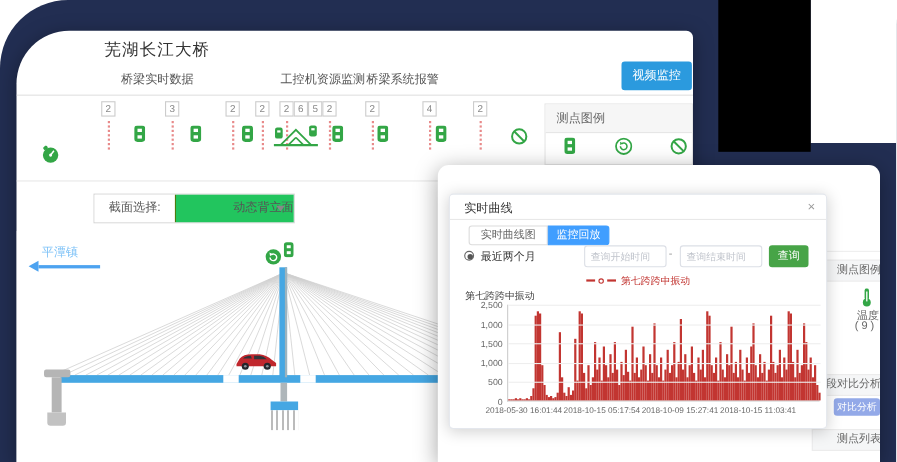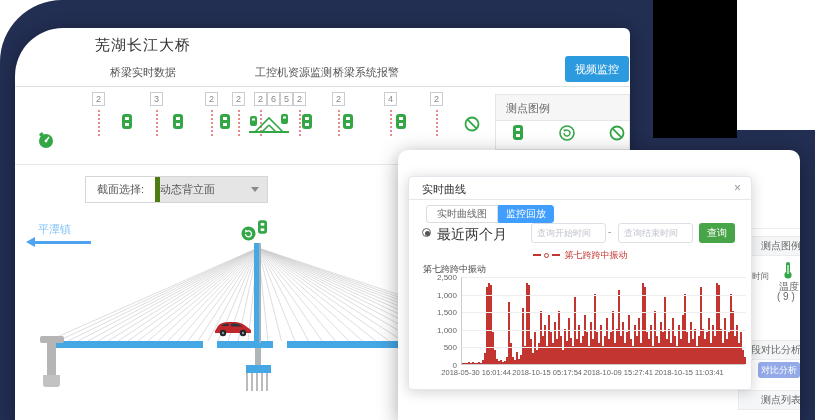--- a/index.html
+++ b/index.html
@@ -33,22 +33,22 @@
   .legend-panel { position:absolute; left:480px; top:66px; width:135px; height:56px; border:1px solid #e6e6e6; background:#fff; }
   .legend-panel .lp-head { height:26px; background:#f6f6f6; border-bottom:1px solid #e6e6e6;
                            font-size:11px; color:#666; line-height:26px; padding-left:10px; }
   .lp-icons { position:relative; height:28px; }
 
   .wa-divider { position:absolute; left:0; top:136px; width:615px; height:1px; background:#e8e8e8; }
 
   
   .controls { position:absolute; left:0; top:148px; width:615px; height:28px; }
   .sel-group { position:absolute; left:70px; top:0; width:183px; height:27px; border:1px solid #d6d6d6; display:flex; }
-  .sel-label { width:74px; font-size:11px; color:#555; line-height:25px; text-align:center; border-right:5px solid #4d7c0f; background:#fff; }
-  .sel-value { flex:1; font-size:11px; color:#555; line-height:25px; text-align:left; position:relative; cursor:pointer; background:#e5e5e5; }
+  .sel-label { width:74px; font-size:11px; color:#555; line-height:25px; text-align:center; border-right:1px solid #4d7c0f; background:#fff; }
+  .sel-value { flex:1; font-size:11px; color:#555; line-height:25px; text-align:right; position:relative; cursor:pointer; background:#22c55e; }
   .sel-caret { position:absolute; right:8px; top:10px; width:0; height:0; border-left:4px solid transparent; border-right:4px solid transparent; border-top:5px solid #888; }
   .zoom-btn { position:absolute; left:270px; top:0; width:66px; height:27px; border:1px solid #d6d6d6; background:#fff;
               font-size:11px; color:#555; text-align:center; line-height:25px; cursor:pointer; }
 
   
   .bridge { position:absolute; left:0; top:182px; width:615px; height:238px; background:#fff; }
   .dir-label { position:absolute; left:23px; top:12px; font-size:11px; color:#7ec2f7; }
   .dir-arrow { position:absolute; left:20px; top:31px; width:56px; height:3px; background:#4da3f0; }
   .dir-arrow:before { content:""; position:absolute; left:-9px; top:-4px; border-top:5px solid transparent; border-bottom:5px solid transparent; border-right:9px solid #4da3f0; }
   .cables { position:absolute; left:0; top:0; width:615px; height:238px; }
@@ -79,21 +79,21 @@
            border:1px solid #e4e7ed; border-radius:4px; box-shadow:0 2px 14px rgba(0,0,0,.18); }
   .m-header { position:absolute; left:0; top:0; width:100%; height:23px; border-bottom:1px solid #e8e8e8; }
   .m-title { position:absolute; left:13px; top:5px; font-size:11px; color:#333; }
   .m-close { position:absolute; right:10px; top:4px; font-size:12px; color:#999; cursor:pointer; }
   .m-tab { position:absolute; top:28px; height:18px; line-height:16px; font-size:10px; text-align:center; cursor:pointer; }
   .m-tab.plain { left:17px; width:72px; border:1px solid #dcdcdc; border-radius:3px 0 0 3px; color:#666; background:#fff; }
   .m-tab.blue  { left:89px; width:56px; background:#409eff; border:1px solid #409eff; border-radius:0 3px 3px 0; color:#fff; }
   .m-query { position:absolute; left:0; top:46px; width:100%; height:22px; }
   .radio-dot { position:absolute; left:13px; top:5px; width:9px; height:9px; border:1px solid #666; border-radius:50%; }
   .radio-dot:after { content:""; position:absolute; left:2px; top:2px; width:5px; height:5px; background:#555; border-radius:50%; }
-  .radio-label { position:absolute; left:28px; top:3px; font-size:14px; color:#333; }
+  .radio-label { position:absolute; left:28px; top:3px; font-size:10px; color:#333; }
   .m-input { position:absolute; top:0; height:20px; border:1px solid #dcdfe6; border-radius:3px; font-size:9px; color:#606266; padding:0 5px; background:#fff; }
   .m-input::placeholder { color:#c0c4cc; }
   .m-sep { position:absolute; left:199px; top:3px; font-size:10px; color:#999; }
   .query-btn { position:absolute; left:290px; top:0; width:36px; height:20px; background:#47a447; color:#fff;
                font-size:10px; border:none; border-radius:3px; line-height:20px; text-align:center; cursor:pointer; }
   .m-legend { position:absolute; left:0; top:72px; width:100%; height:12px; display:flex; justify-content:center; align-items:center; gap:3px; }
   .m-legend .seg { width:8px; height:2px; background:#c23531; }
   .m-legend .dot { width:5px; height:5px; border:1.5px solid #c23531; border-radius:50%; background:#fff; }
   .m-legend .txt { font-size:9px; color:#c23531; margin-left:2px; }
   .m-chart-title { position:absolute; left:14px; top:86px; font-size:9px; color:#444; }
@@ -483,21 +483,20 @@
           <div class="bar" style="height: 31.68px; background: rgb(194, 53, 49);"></div>
           <div class="bar" style="height: 70.4px; background: rgb(194, 53, 49);"></div>
           <div class="bar" style="height: 52.8px; background: rgb(194, 53, 49);"></div>
           <div class="bar" style="height: 28.16px; background: rgb(194, 53, 49);"></div>
           <div class="bar" style="height: 38.72px; background: rgb(194, 53, 49);"></div>
           <div class="bar" style="height: 21.12px; background: rgb(194, 53, 49);"></div>
           <div class="bar" style="height: 31.68px; background: rgb(194, 53, 49);"></div>
           <div class="bar" style="height: 14.08px; background: rgb(194, 53, 49);"></div>
           <div class="bar" style="height: 7.04px; background: rgb(194, 53, 49);"></div>
         </div>
-      <div class="x-name" style="bottom:-4px">时间</div>
     <div class="ytick" style="top: 84px;">0</div>
         <div class="gridline" style="top: 70.4px;"></div>
         <div class="ytick" style="top: 66.4px;">500</div>
         <div class="gridline" style="top: 52.8px;"></div>
         <div class="ytick" style="top: 48.8px;">1,000</div>
         <div class="gridline" style="top: 35.2px;"></div>
         <div class="ytick" style="top: 31.2px;">1,500</div>
         <div class="gridline" style="top: 17.6px;"></div>
         <div class="ytick" style="top: 13.6px;">1,000</div>
         <div class="gridline" style="top: 0px;"></div>

